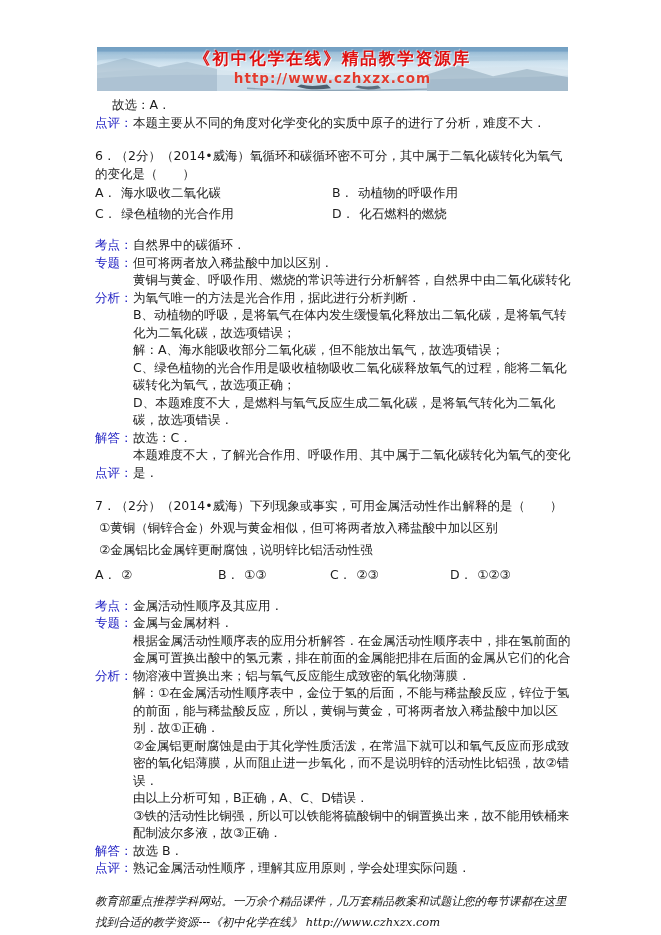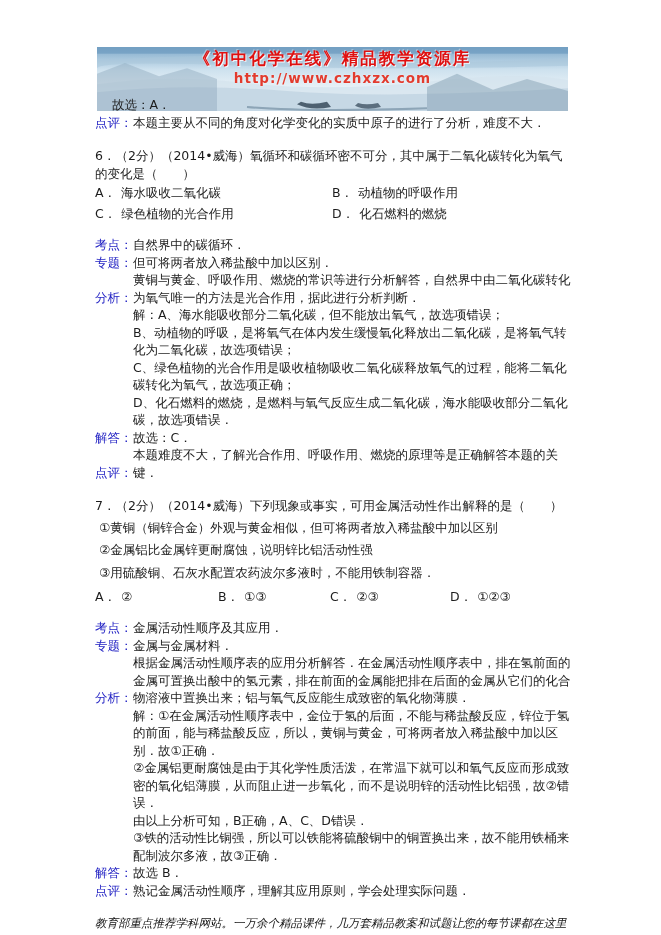--- a/index.html
+++ b/index.html
@@ -5,21 +5,21 @@
   html,body{margin:0;padding:0;background:#ffffff;}
   body{
     width:661px;height:935px;
     font-family:"DejaVu Sans","Liberation Sans",sans-serif;
     font-size:12.5px;color:#1c1c1c;
     -webkit-font-smoothing:none;
   }
   .page{position:relative;width:661px;height:935px;overflow:hidden;background:#fff;}
 
   
-  .banner{position:absolute;left:97px;top:47px;width:471px;height:64px;overflow:hidden;}
+  .banner{position:absolute;left:97px;top:47px;width:471px;height:44px;overflow:hidden;}
   .banner svg{position:absolute;left:0;top:0;width:100%;height:100%;}
   .banner .t1{
     position:absolute;left:0;top:1px;width:100%;text-align:center;
     color:#e01010;font-weight:bold;font-size:16.5px;letter-spacing:2px;
     font-family:"DejaVu Serif","Liberation Serif",serif;
     text-shadow:1px 1px 0 rgba(255,255,255,.85), -1px -1px 0 rgba(255,255,255,.4);
     white-space:nowrap;
   }
   .banner .t2{
     position:absolute;left:0;top:23px;width:100%;text-align:center;
@@ -133,41 +133,40 @@
         <span class="lbl">专题：</span>
         <span class="txt">但可将两者放入稀盐酸中加以区别．</span>
       </div>
       <div class="row">
         <span class="lbl">分析：</span>
         <span class="txt">黄铜与黄金、呼吸作用、燃烧的常识等进行分析解答，自然界中由二氧化碳转化为氧气唯一的方法是光合作用，据此进行分析判断．</span>
       </div>
       <div class="row">
         <span class="lbl">解答：</span>
         <span class="txt jieda-block">
+          <p>B、动植物的呼吸，是将氧气在体内发生缓慢氧化释放出二氧化碳，是将氧气转化为二氧化碳，故选项错误；</p>
           <p>解：A、海水能吸收部分二氧化碳，但不能放出氧气，故选项错误；</p>
-          <p>B、动植物的呼吸，是将氧气在体内发生缓慢氧化释放出二氧化碳，是将氧气转化为二氧化碳，故选项错误；</p>
           <p>C、绿色植物的光合作用是吸收植物吸收二氧化碳释放氧气的过程，能将二氧化碳转化为氧气，故选项正确；</p>
-          <p>D、化石燃料的燃烧，是燃料与氧气反应生成二氧化碳，海水能吸收部分二氧化碳，故选项错误．</p>
+          <p>D、本题难度不大，是燃料与氧气反应生成二氧化碳，是将氧气转化为二氧化碳，故选项错误．</p>
           <p>故选：C．</p>
         </span>
       </div>
       <div class="row">
         <span class="lbl">点评：</span>
-        <span class="txt">本题难度不大，了解光合作用、呼吸作用、燃烧的原理等是正确解答本题的关键．</span>
+        <span class="txt">本题难度不大，了解光合作用、呼吸作用、其中属于二氧化碳转化为氧气的变化是．</span>
       </div>
     </div>
 
     <div class="gap-lg"></div>
 
     <div>
       <div class="stem">7．（2分）（2014•威海）下列现象或事实，可用金属活动性作出解释的是（　　）</div>
       <div class="items">
         <p>①黄铜（铜锌合金）外观与黄金相似，但可将两者放入稀盐酸中加以区别</p>
         <p>②金属铝比金属锌更耐腐蚀，说明锌比铝活动性强</p>
-        <p>③用硫酸铜、石灰水配置农药波尔多液时，不能用铁制容器．</p>
       </div>
       <div class="optrow">
         <span class="opt opt7-a">
           <span class="okey">A．</span>
           <span>②</span>
         </span>
         <span class="opt opt7-b">
           <span class="okey">B．</span>
           <span>①③</span>
         </span>

